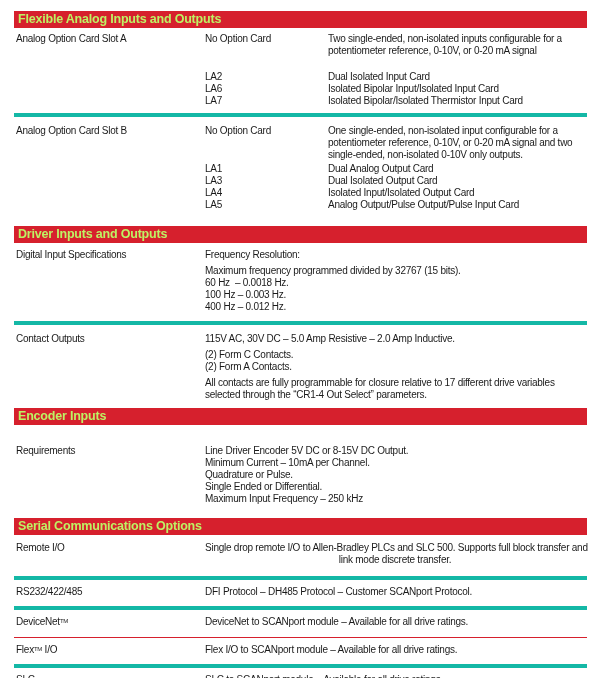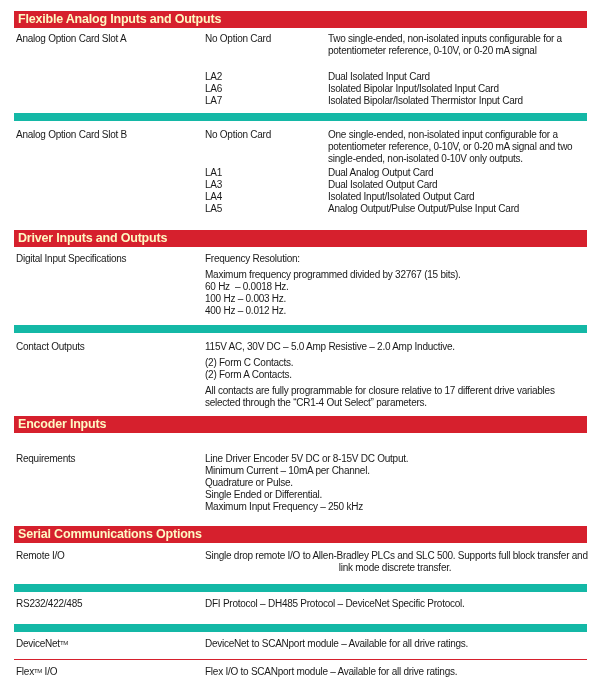--- a/index.html
+++ b/index.html
@@ -4,37 +4,37 @@
 <style>
   html, body { margin: 0; padding: 0; background: #ffffff; }
   body {
     width: 601px; height: 678px; overflow: hidden; position: relative;
     font-family: "Liberation Sans", sans-serif;
     color: #1a1a1a;
   }
   .page { position: absolute; left: 14px; top: 11px; width: 573px; }
   .section-header {
     background: #d6202d;
-    color: #fef9c3;
+    color: #bef264;
     font-weight: bold;
     font-size: 12.5px;
     height: 17px;
     line-height: 17px;
     padding-left: 4px;
     letter-spacing: -0.2px;
     box-sizing: border-box;
   }
   .row {
     position: relative;
     font-size: 10px;
     line-height: 12px;
     letter-spacing: -0.25px;
     transform-origin: left top;
   }
-  .row.bordered { border-bottom: 8px solid #14b8a6; }
+  .row.bordered { border-bottom: 4px solid #14b8a6; }
   .row.bordered.dark { border-bottom: 1px solid #d6202d; }
   .label-col { position: absolute; left: 2px; top: 0; }
   .para { margin: 0; }
   .gap { height: 4px; }
   
   .three .mid-col { position: absolute; left: 191px; top: 0; width: 120px; }
   .three .right-col { position: absolute; left: 314px; top: 0; width: 260px; }
   
   .two .right-col { position: absolute; left: 191px; top: 0; width: 380px; }
   .item-line { height: 12px; white-space: nowrap; }
@@ -127,24 +127,24 @@
   <div class="section-header" style="margin-top:1px">Serial Communications Options</div>
 
   <div class="row two bordered" style="height:34px; margin-top:7px;text-align:center;">
     <div class="label-col">Remote I/O</div>
     <div class="right-col">
       <div class="item-line">Single drop remote I/O to Allen-Bradley PLCs and SLC 500. Supports full block transfer and</div>
       <div class="item-line">link mode discrete transfer.</div>
     </div>
   </div>
 
-  <div class="row two bordered" style="height:20px; padding-top:12px;">
+  <div class="row two bordered" style="height:20px; padding-top:6px;">
     <div class="label-col" style="top:6px">RS232/422/485</div>
     <div class="right-col" style="top:6px">
-      <div class="item-line">DFI Protocol – DH485 Protocol – DeviceNet Specific Protocol.</div>
+      <div class="item-line">DFI Protocol – DH485 Protocol – Customer SCANport Protocol.</div>
     </div>
   </div>
 
   <div class="row two bordered dark" style="height:21px; padding-top:6px;">
     <div class="label-col" style="top:6px"><span>DeviceNet</span><span class="tm">TM</span></div>
     <div class="right-col" style="top:6px">
       <div class="item-line">DeviceNet to SCANport module – Available for all drive ratings.</div>
     </div>
   </div>
 

